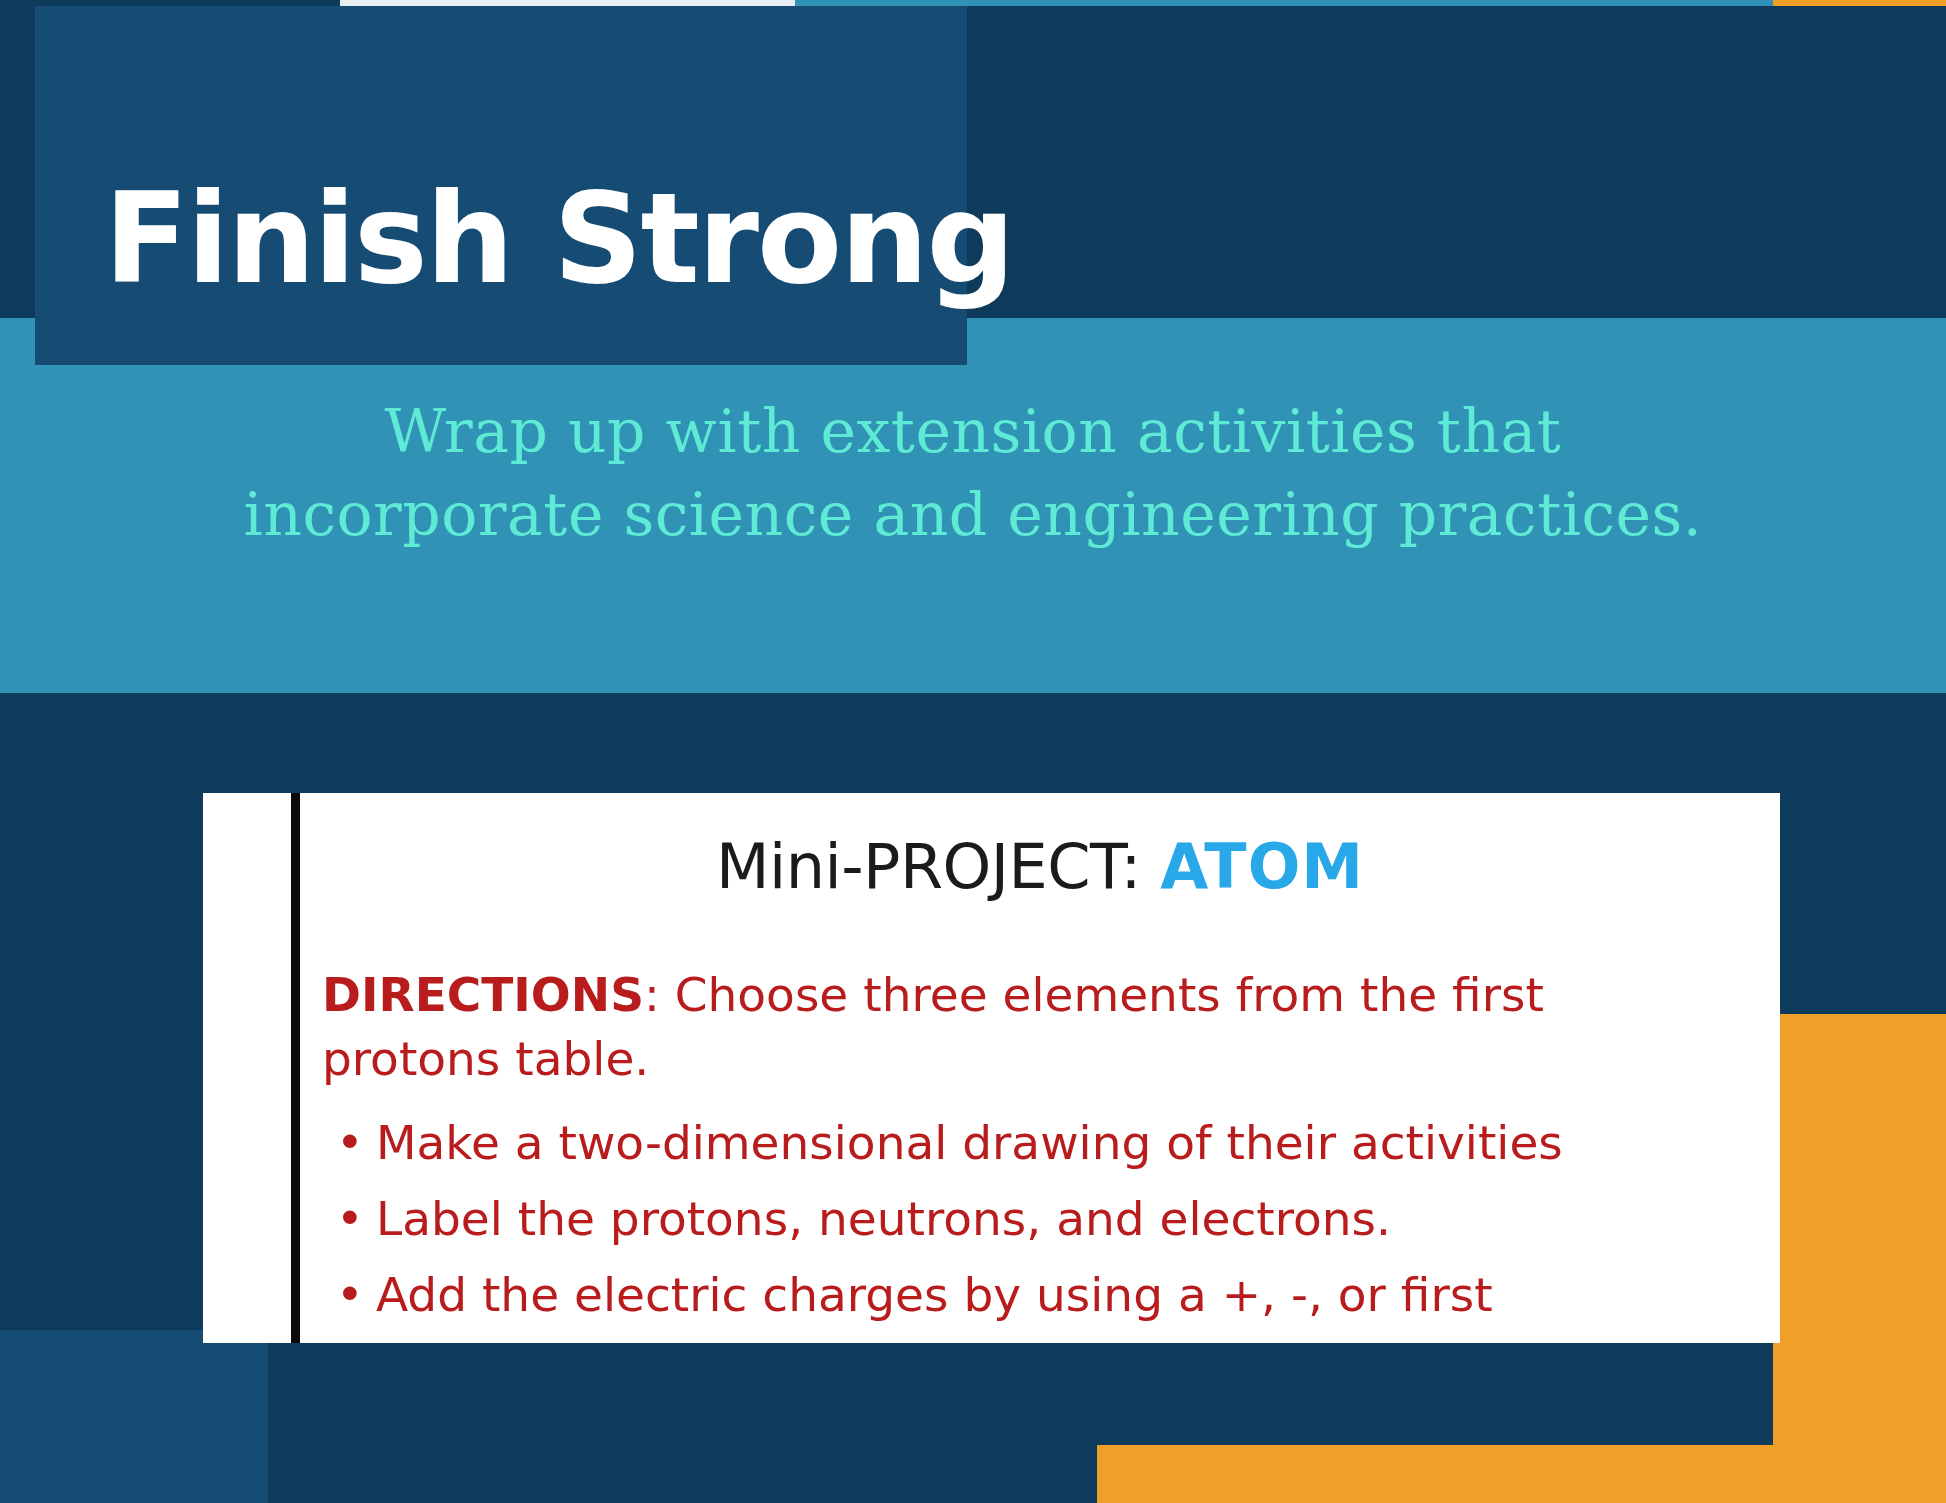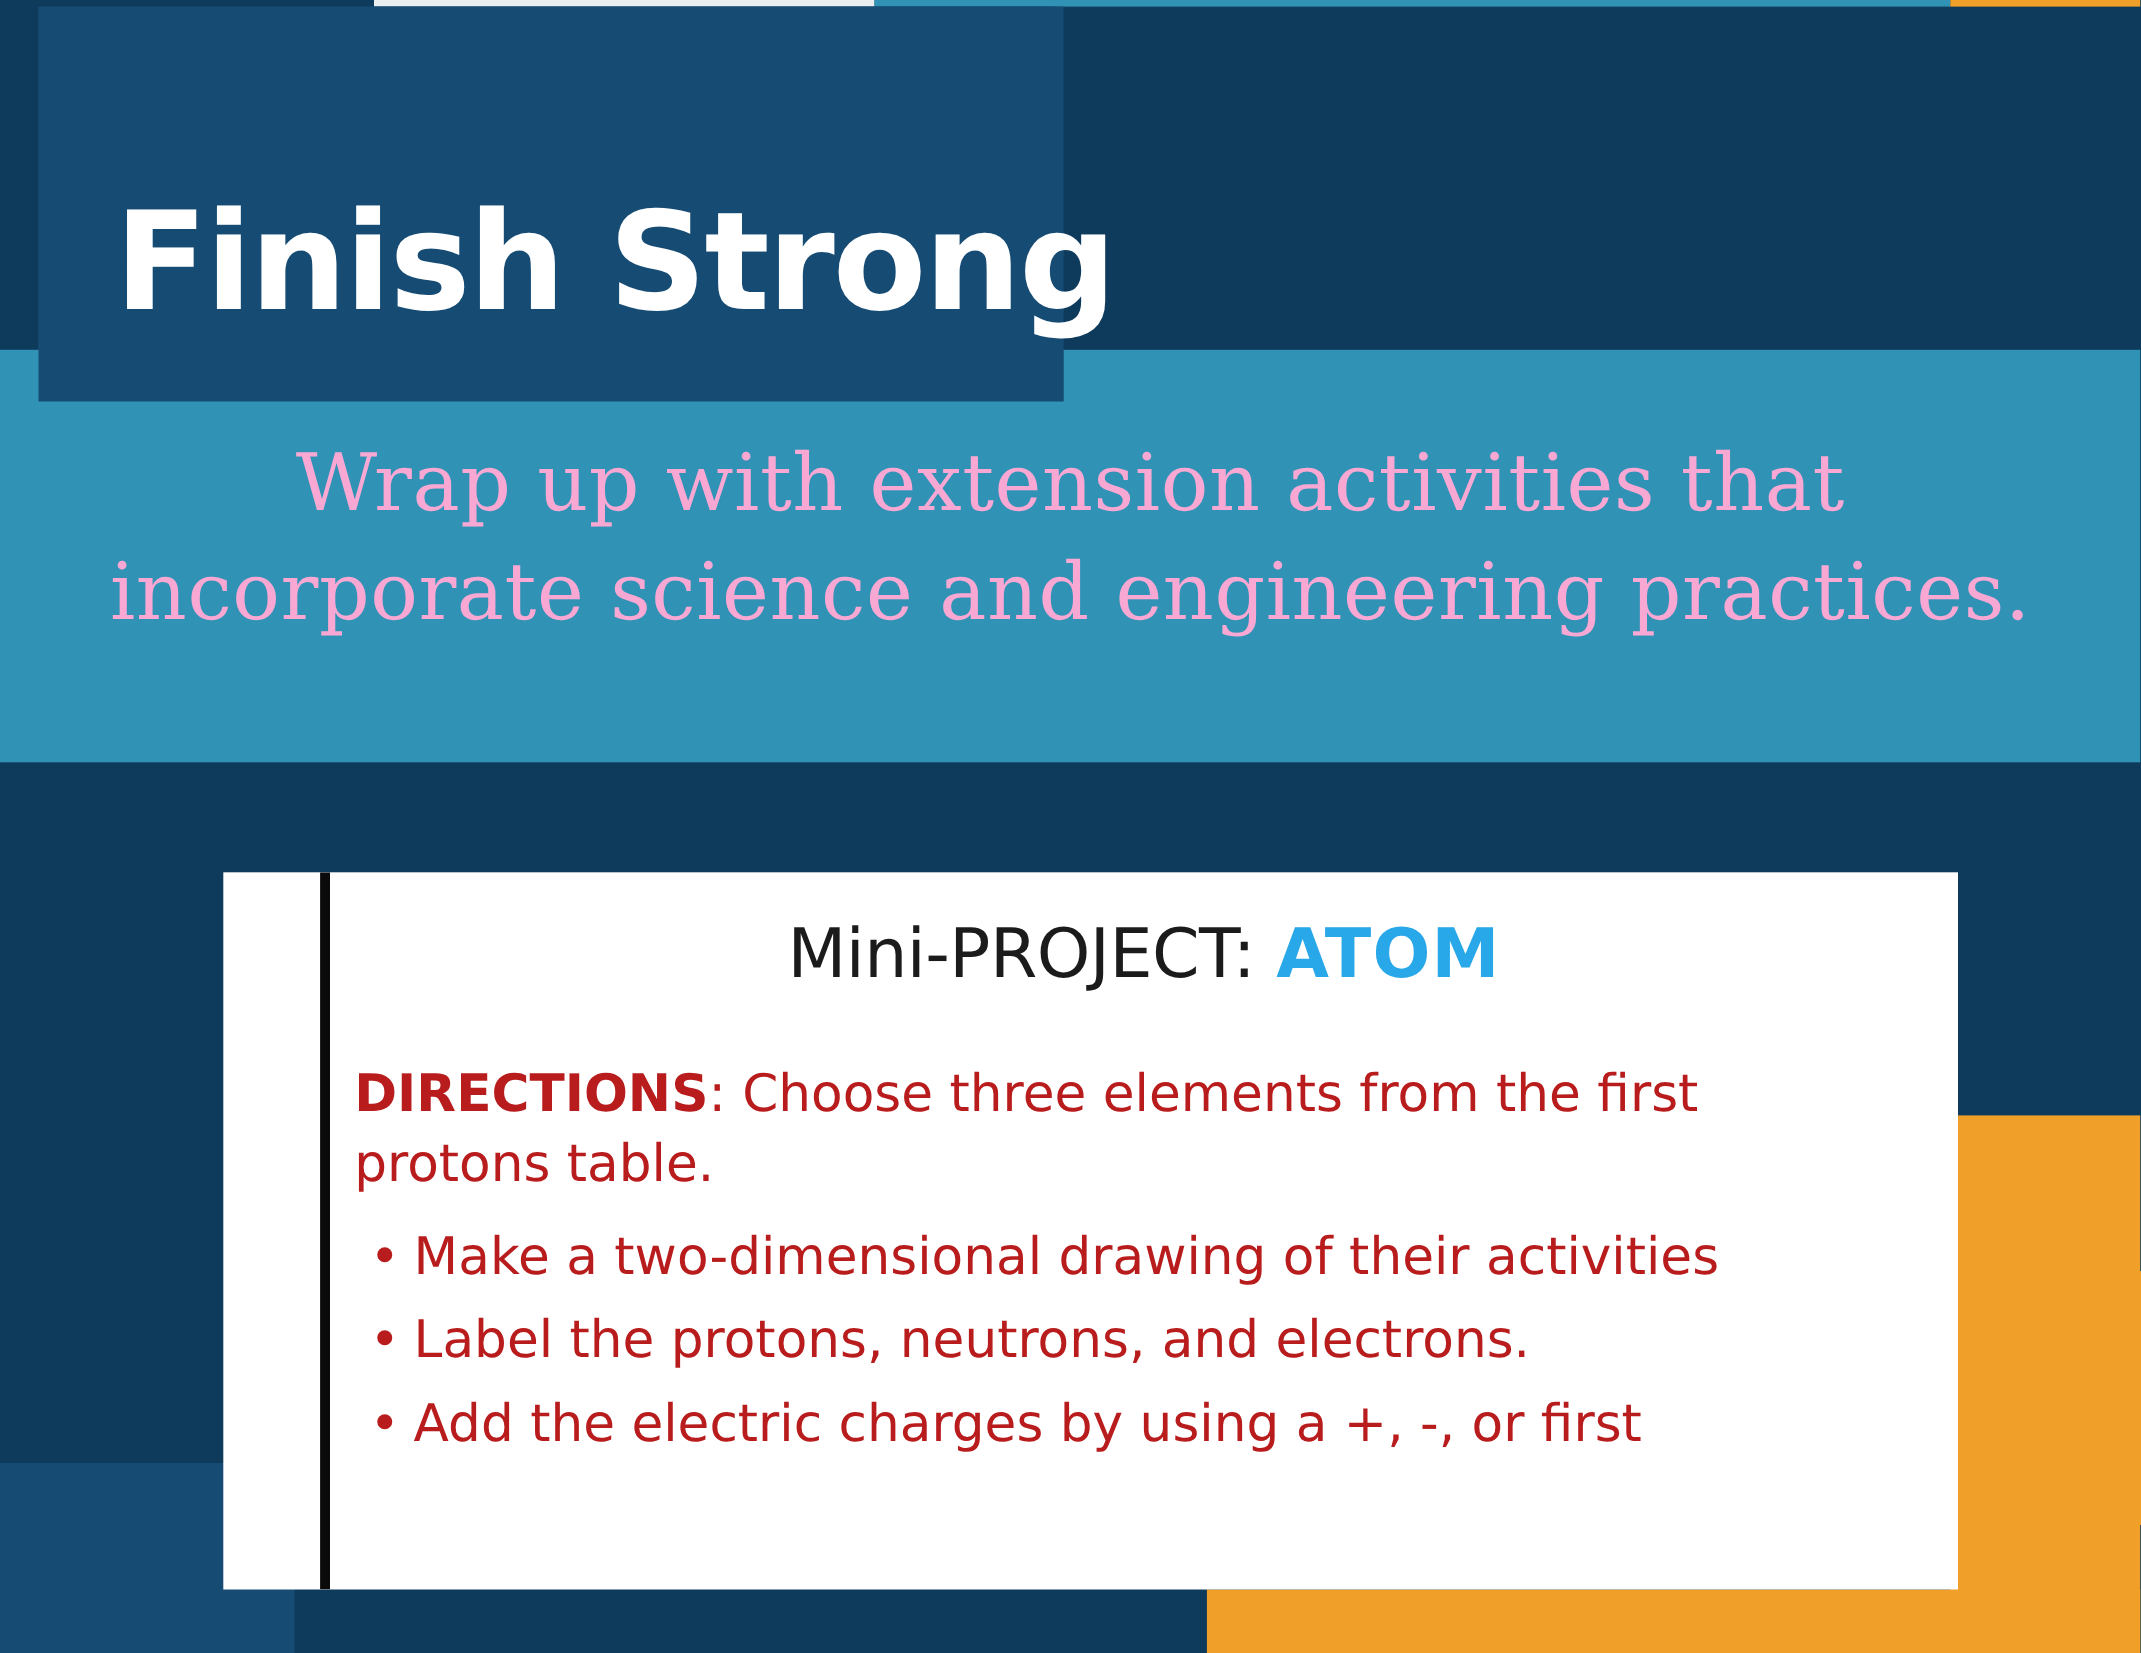--- a/index.html
+++ b/index.html
@@ -66,23 +66,23 @@
     letter-spacing: -2px;
     white-space: nowrap;
   }
 
   
   .subtitle {
     position: absolute;
     left: 0; top: 390px;
     width: 1946px;
     text-align: center;
-    color: #f9a8d4;
+    color: #5eead4;
     font-family: "DejaVu Serif", serif;
-    font-size: 72px;
+    font-size: 60px;
     line-height: 1.38;
     letter-spacing: 0.5px;
   }
   .subtitle-line { display: block; }
 
   
   .orange-block {
     position: absolute;
     left: 1773px; top: 1014px;
     width: 173px; height: 489px;
@@ -106,21 +106,21 @@
     position: absolute;
     left: 268px; top: 1445px;
     width: 829px; height: 58px;
     background: #0e3a5c;
   }
 
   
   .doc-card {
     position: absolute;
     left: 203px; top: 793px;
-    width: 1577px; height: 652px;
+    width: 1577px; height: 550px;
     background: #ffffff;
     overflow: hidden;
   }
   .doc-rule {
     position: absolute;
     left: 88px; top: 0;
     width: 9px; height: 652px;
     background: #0a0a0a;
   }
   .doc-inner {

